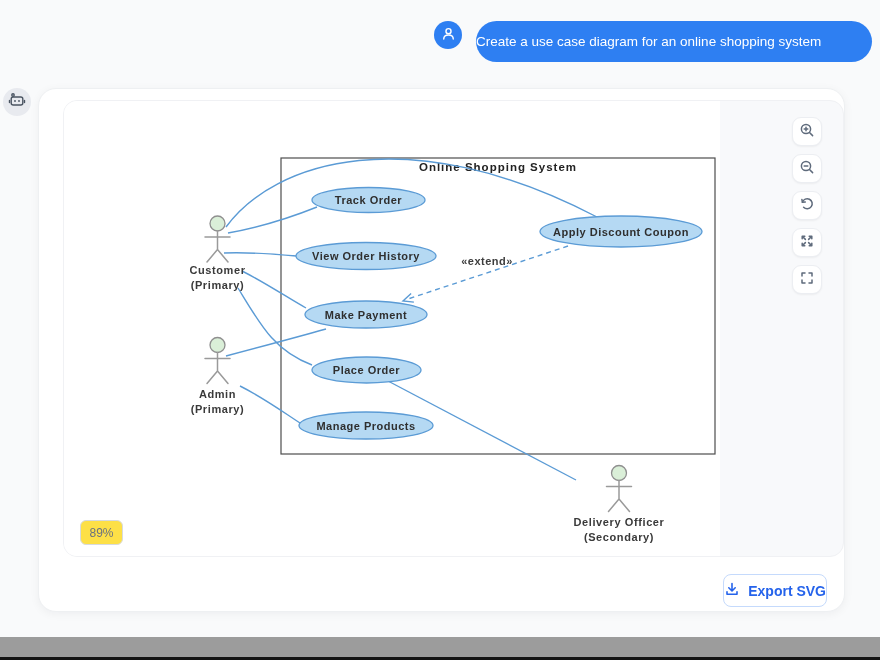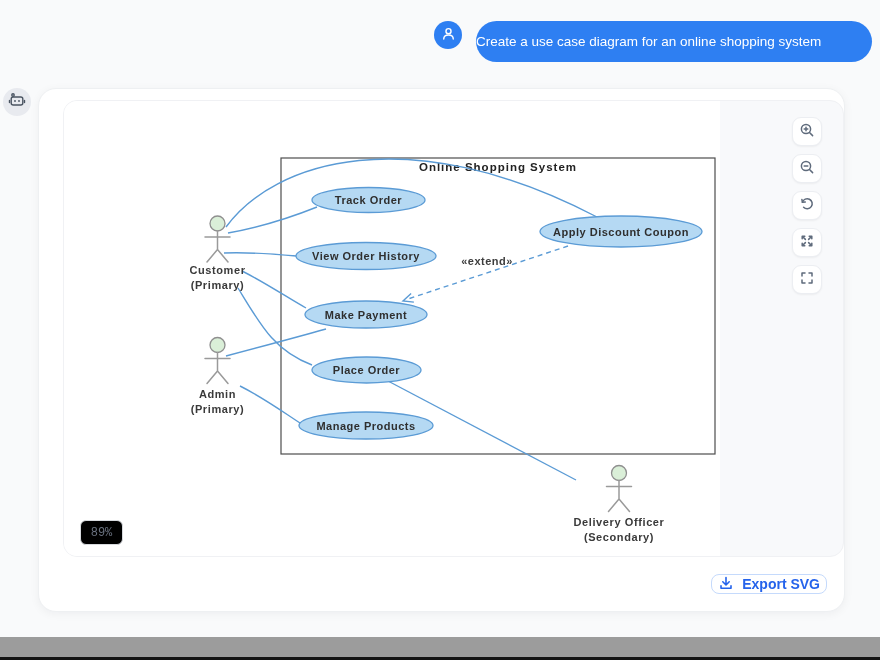--- a/index.html
+++ b/index.html
@@ -17,33 +17,33 @@
     background:#e8eaef; display:flex; align-items:center; justify-content:center; }
 
   
   .card { left:38px; top:88px; width:807px; height:524px; background:#fff;
     border:1px solid #eef0f2; border-radius:18px;
     box-shadow:0 2px 10px rgba(15,23,42,.05); }
   .panel { left:13px; top:11px; width:781px; height:457px; background:#f8f9fb;
     border:1px solid #f0f1f4; border-radius:14px; overflow:hidden;margin-left:11px; }
   .svg-area { left:0; top:0; width:656px; height:457px; background:#fff; }
 
-  .zoom-badge { left:16px; top:419px; width:43px; height:25px; background:#000000;
+  .zoom-badge { left:16px; top:419px; width:43px; height:25px; background:#fde047;
     border:1px solid #d7dade; border-radius:6px; color:#6a7280; font-size:12px;
-    display:flex; align-items:center; justify-content:center;font-family:Liberation Mono, monospace; }
+    display:flex; align-items:center; justify-content:center; }
 
   .controls { left:728px; top:16px; display:flex; flex-direction:column; gap:8px; }
   .ctrl-btn { width:30px; height:29px; background:#fff; border:1px solid #eceef2;
     border-radius:9px; box-shadow:0 1px 2px rgba(0,0,0,.05);
     display:flex; align-items:center; justify-content:center; cursor:pointer; }
   .ctrl-btn svg { stroke:#5f6b7c; fill:none; stroke-width:1.5;
     stroke-linecap:round; stroke-linejoin:round; }
 
   .footer { top:485px; right:17px; display:flex; gap:12px; }
-  .action-btn { height:20px; padding:0 6px; background:#fff; border:1px solid #c5dafc;
+  .action-btn { height:33px; padding:0 0; background:#fff; border:1px solid #c5dafc;
     border-radius:8px; color:#2563eb; font-size:14px; font-weight:bold;
     display:flex; align-items:center; gap:8px; cursor:pointer; }
   .action-btn svg { stroke:#2563eb; fill:none; stroke-width:1.6;
     stroke-linecap:round; stroke-linejoin:round; }
 
   .bottom-gray { left:0; top:637px; width:880px; height:20px; background:#9c9c9c; }
   .bottom-black { left:0; top:657px; width:880px; height:3px; background:#141414; }
 
   
   text { font-family:"Liberation Sans", sans-serif; fill:#2f2f2f; }

